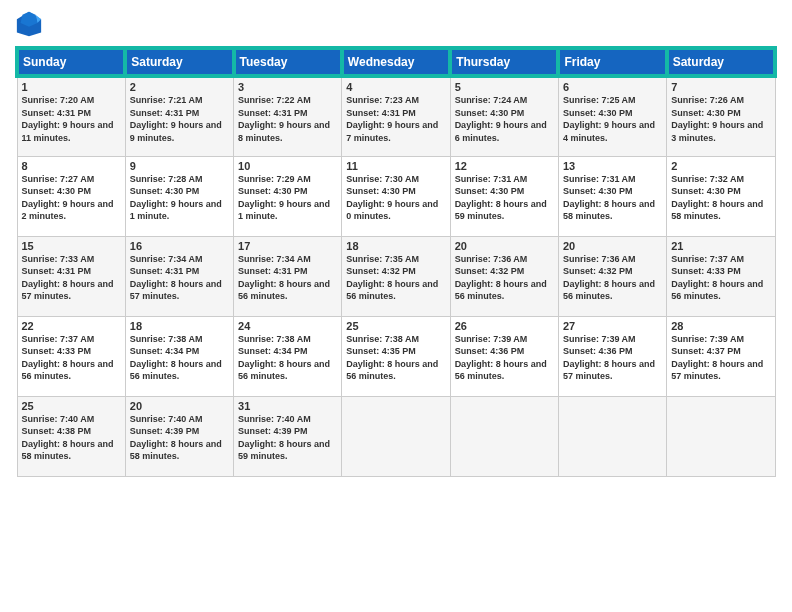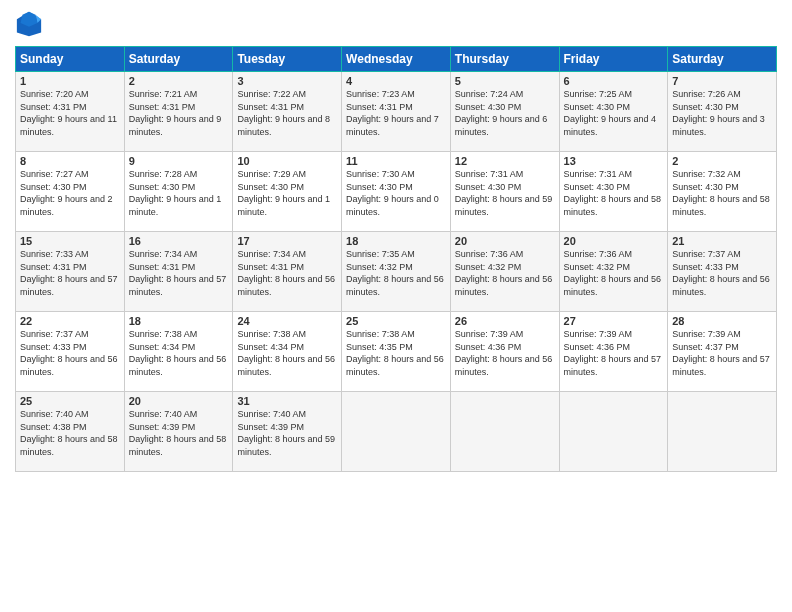--- a/index.html
+++ b/index.html
@@ -59,21 +59,21 @@
       border-collapse: collapse;
       table-layout: fixed;
     }
     thead tr th {
       background-color: #1565c0;
       color: #fff;
       font-size: 12px;
       font-weight: bold;
       padding: 5px 4px;
       text-align: left;
-      border: 1px solid #14b8a6;
+      border: 4px solid #14b8a6;
     }
     tbody tr td {
       border: 1px solid #ccc;
       vertical-align: top;
       padding: 3px 4px;
       font-size: 9.5px;
       color: #333;
       height: 80px;
     }
     tbody tr:nth-child(odd) td {
@@ -85,20 +85,21 @@
     .day-num {
       font-size: 11px;
       font-weight: bold;
       display: block;
       margin-bottom: 1px;
     }
     .day-info {
       font-size: 9px;
       line-height: 1.4;
       color: #333;
+      font-weight: bold;
     }
     .empty-cell {
       background-color: #f5f5f5;
     }
   </style>
 </head>
 <body>
 
 <div class="page">
   <div class="header">

